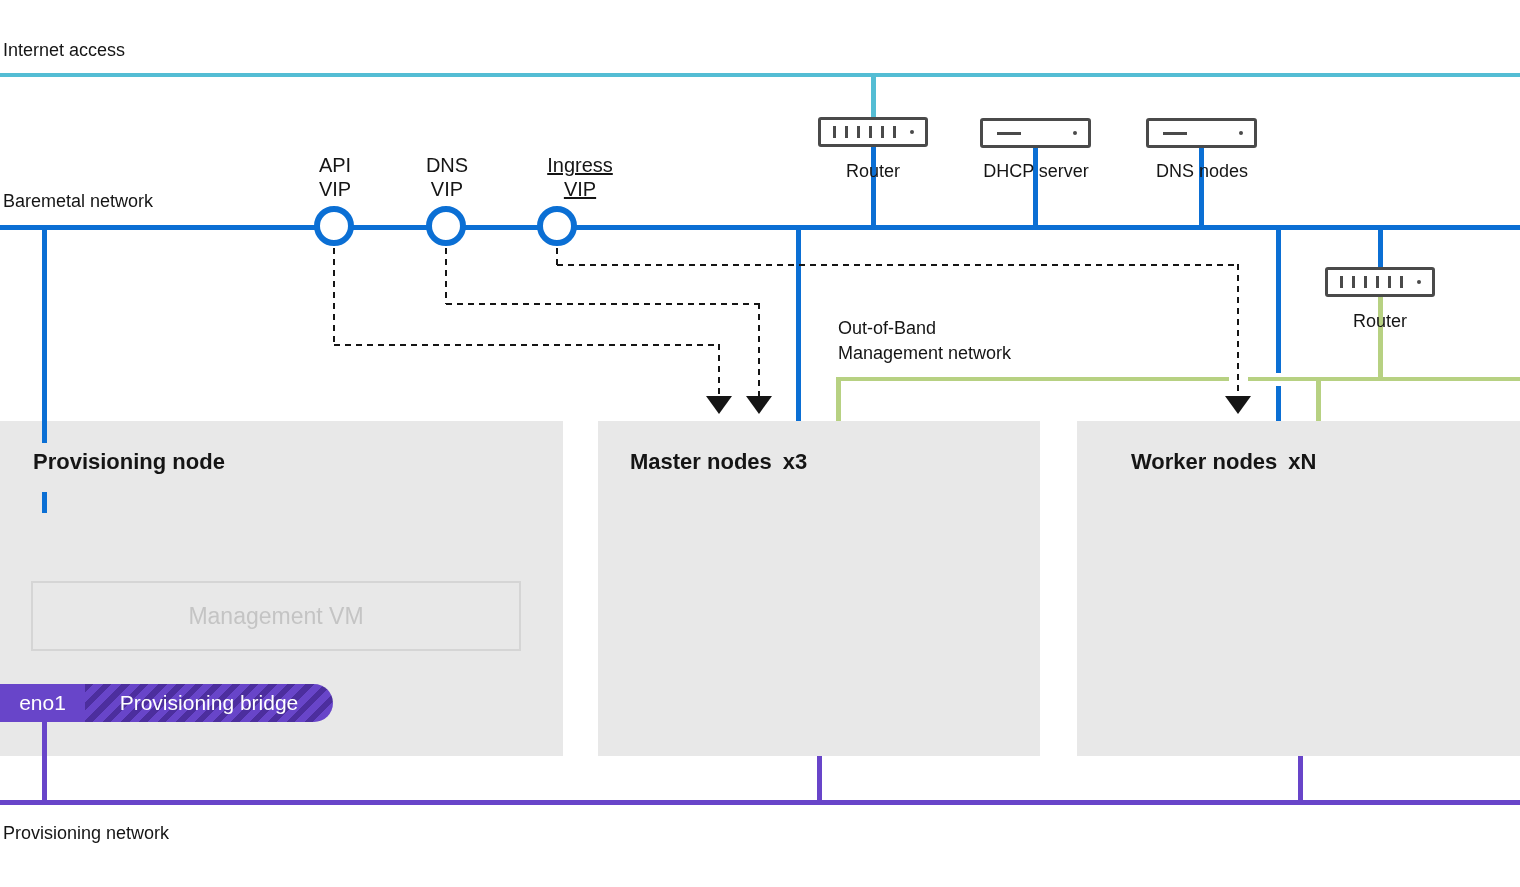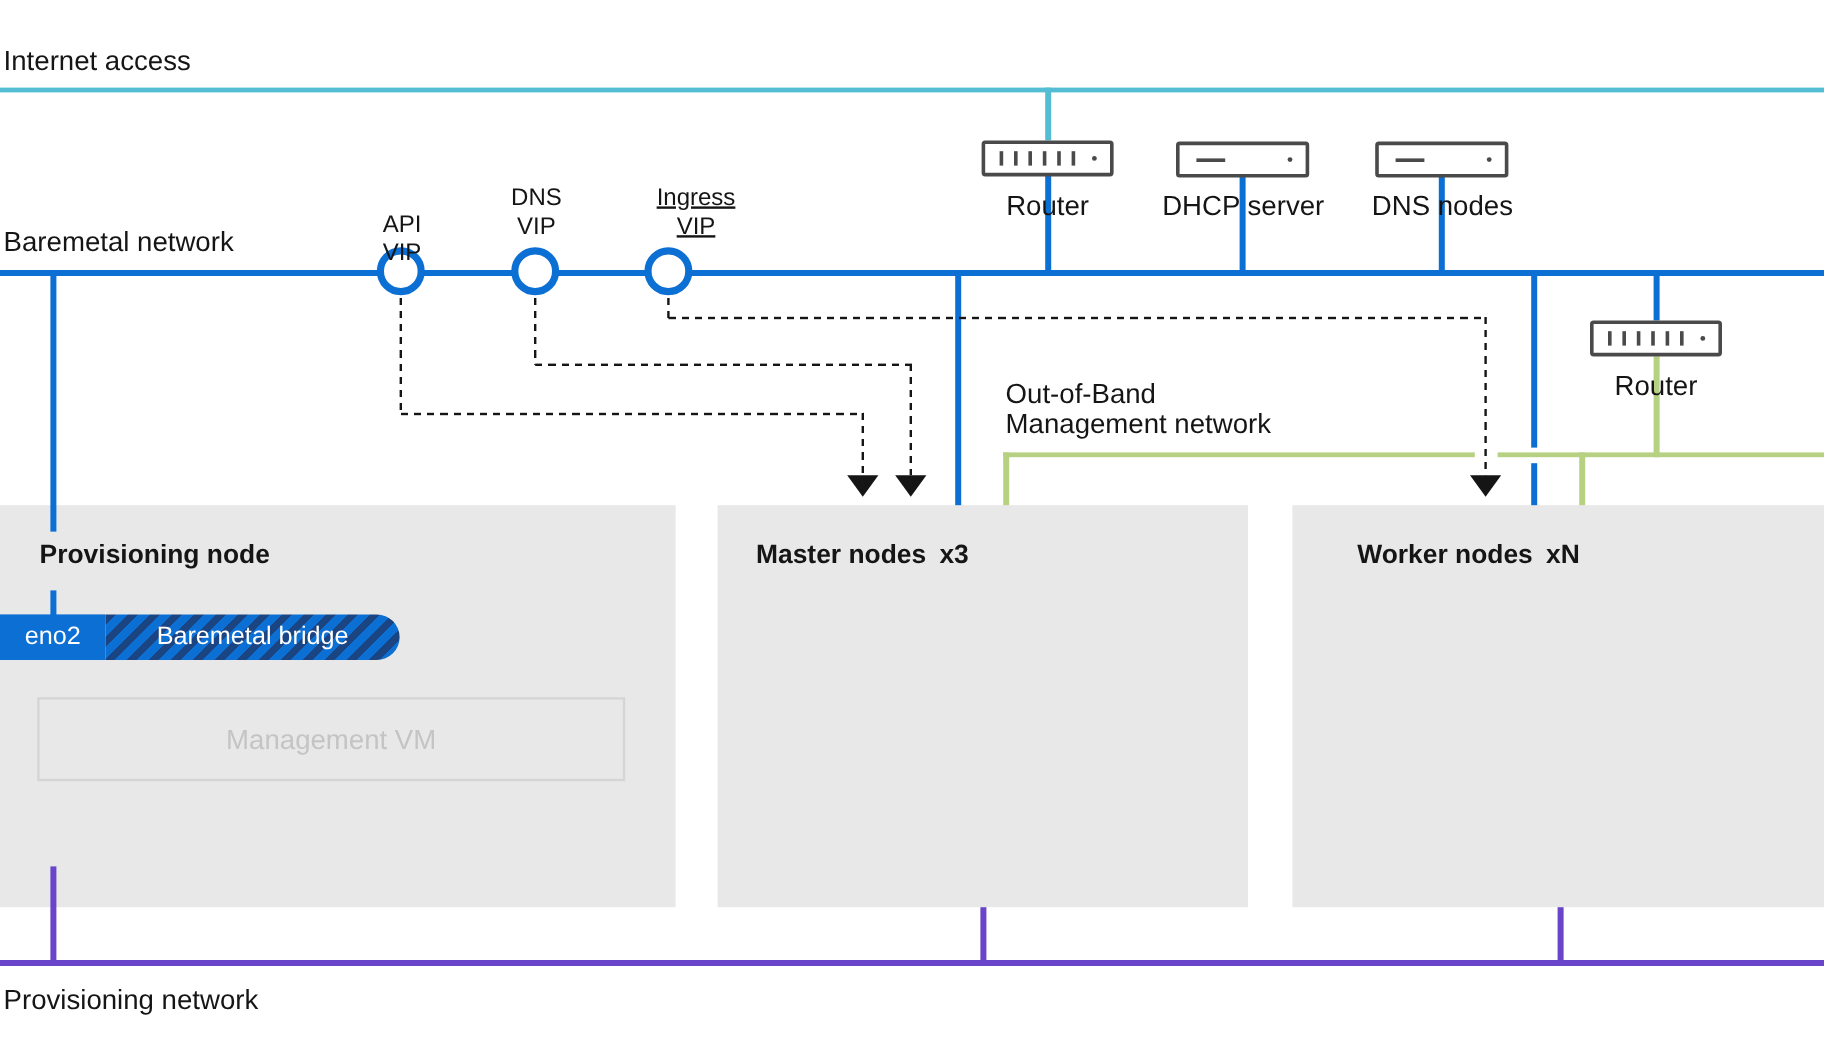--- a/index.html
+++ b/index.html
@@ -13,21 +13,21 @@
   .ln.blue{background:var(--c-baremetal);}
   .ln.green{background:var(--c-oob);}
   .ln.purple{background:var(--c-provisioning);}
   
   .dash-h{position:absolute;height:2px;background:repeating-linear-gradient(to right,var(--c-dash) 0 6px,transparent 6px 11px);}
   .dash-v{position:absolute;width:2px;background:repeating-linear-gradient(to bottom,var(--c-dash) 0 6px,transparent 6px 11px);}
   .arrow{position:absolute;width:0;height:0;border-left:13px solid transparent;border-right:13px solid transparent;border-top:18px solid var(--c-dash);}
   
   .vip-circle{position:absolute;width:28px;height:28px;border:6px solid var(--c-baremetal);border-radius:50%;background:#fff;}
   
-  .lbl{position:absolute;font-size:23px;line-height:24px;color:var(--c-text);white-space:nowrap;}
+  .lbl{position:absolute;font-size:18px;line-height:24px;color:var(--c-text);white-space:nowrap;}
   .lbl.center{transform:translateX(-50%);text-align:center;}
   .vip-lbl{position:absolute;transform:translateX(-50%);text-align:center;font-size:20px;line-height:24px;color:var(--c-text);}
   
   .node-box{position:absolute;background:var(--c-box_bg);}
   .node-title{position:absolute;font-size:22px;font-weight:700;color:var(--c-text);white-space:nowrap;}
   .node-title .mult{margin-left:11px;}
   
   .device{position:absolute;box-sizing:border-box;border:3px solid var(--c-icon_stroke);border-radius:3px;background:#fff;display:flex;align-items:center;}
   .tick{width:3px;height:12px;background:var(--c-icon_stroke);margin-right:9px;}
   .tick:first-child{margin-left:12px;}
@@ -91,21 +91,21 @@
 
   <div class="dash-v" style="left:556px;top:248px;height:17px;"></div>
   <div class="dash-h" style="left:557px;top:264px;width:682px;"></div>
   <div class="dash-v" style="left:1237px;top:264px;height:132px;"></div>
   <div class="arrow" style="left:1225px;top:396px;"></div>
 
   <div class="vip-circle" style="left:314px;top:206px;"></div>
   <div class="vip-circle" style="left:426px;top:206px;"></div>
   <div class="vip-circle" style="left:537px;top:206px;"></div>
 
-  <div class="vip-lbl" style="left:335px;top:153px;margin-top:22px;">
+  <div class="vip-lbl" style="left:335px;top:153px;">
     <div>API</div>
     <div>VIP</div>
   </div>
   <div class="vip-lbl" style="left:447px;top:153px;">
     <div>DNS</div>
     <div>VIP</div>
   </div>
   <div class="vip-lbl" style="left:580px;top:153px;text-decoration:underline;">
     <div>Ingress</div>
     <div>VIP</div>
@@ -148,29 +148,29 @@
   <div class="lbl" style="left:3px;top:38px;">Internet access</div>
   <div class="lbl" style="left:3px;top:189px;">Baremetal network</div>
   <div class="lbl" style="left:838px;top:316px;line-height:25px;">
     <div>Out-of-Band</div>
     <div>Management network</div>
   </div>
   <div class="lbl" style="left:3px;top:821px;">Provisioning network</div>
 
   <div class="node-title" style="left:33px;top:449px;">Provisioning node</div>
 
-  <div class="ribbon blue" style="left:0;top:512px;width:333px;">
-    <div class="chip">eno2</div>
-    <div class="hatch">Baremetal bridge</div>
-  </div>
 
   <div class="bootstrap" style="left:31px;top:581px;width:490px;height:70px;">
     <span>Management VM</span>
   </div>
 
+  <div class="ribbon purple" style="left:0;top:684px;width:333px;">
+    <div class="chip">eno1</div>
+    <div class="hatch">Provisioning bridge</div>
+  </div>
 
   <div class="node-title" style="left:630px;top:449px;">
     <span>Master nodes</span><span class="mult">x3</span>
   </div>
 
   <div class="node-title" style="left:1107px;top:449px;margin-left:24px;">
     <span>Worker nodes</span><span class="mult">xN</span>
   </div>
 
 </div>

